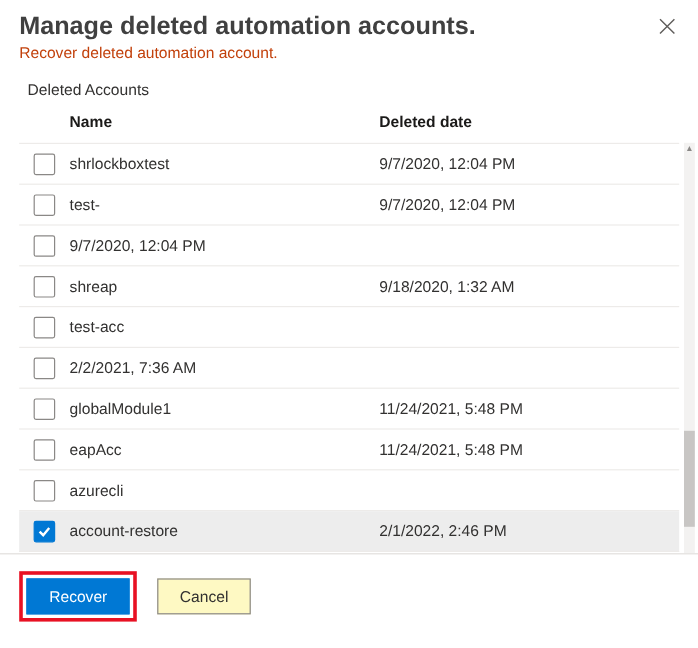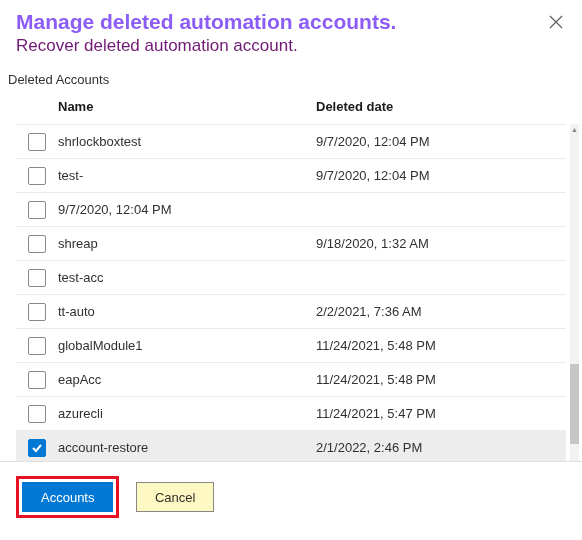--- a/index.html
+++ b/index.html
@@ -13,44 +13,44 @@
     overflow: hidden;
     position: relative;
   }
   .panel-header {
     padding: 10px 16px 6px 16px;
     position: relative;
   }
   .title {
     font-size: 21px;
     font-weight: 600;
-    color: #8b5cf6;
+    color: #404040;
     margin: 0 30px 0 0;
   }
   .subtitle {
-    font-size: 17px;
-    color: #701a75;
+    font-size: 13px;
+    color: #c2410c;
     margin: 2px 0 0 0;
   }
   .close-btn {
     position: absolute;
     top: 12px;
     right: 16px;
     width: 20px;
     height: 20px;
     cursor: pointer;
     color: #605e5c;
     display: flex;
     align-items: center;
     justify-content: center;
   }
   .section-label {
     font-size: 13px;
     color: #323130;
-    padding: 10px 16px 6px 8px;
+    padding: 10px 16px 6px 23px;
   }
   .table-wrap {
     position: relative;
   }
   .table-header {
     display: flex;
     padding: 6px 0 10px 0;
     font-size: 13px;
     font-weight: 600;
     color: #1b1a19;
@@ -211,21 +211,20 @@
         <div class="row">
           <div class="col-check">
             <div class="chk"></div>
           </div>
           <div class="col-name">test-acc</div>
         </div>
         <div class="row">
           <div class="col-check">
             <div class="chk"></div>
           </div>
-          <div class="col-name">tt-auto</div>
           <div class="col-date">2/2/2021, 7:36 AM</div>
         </div>
         <div class="row">
           <div class="col-check">
             <div class="chk"></div>
           </div>
           <div class="col-name">globalModule1</div>
           <div class="col-date">11/24/2021, 5:48 PM</div>
         </div>
         <div class="row">
@@ -233,21 +232,20 @@
             <div class="chk"></div>
           </div>
           <div class="col-name">eapAcc</div>
           <div class="col-date">11/24/2021, 5:48 PM</div>
         </div>
         <div class="row">
           <div class="col-check">
             <div class="chk"></div>
           </div>
           <div class="col-name">azurecli</div>
-          <div class="col-date">11/24/2021, 5:47 PM</div>
         </div>
         <div class="row selected">
           <div class="col-check">
             <div class="chk checked">
               <svg width="12" height="12" viewBox="0 0 12 12">
                 <path d="M2 6 L5 9 L10 3" stroke="#fff" stroke-width="2" fill="none"></path>
               </svg>
             </div>
           </div>
           <div class="col-name">account-restore</div>
@@ -258,16 +256,16 @@
     <div class="scroll-track">
       <div class="scroll-arrow" style="top:0">▲</div>
       <div class="scroll-thumb" style="top:240px;height:80px"></div>
       <div class="scroll-arrow" style="bottom:0">▼</div>
     </div>
   </div>
 </div>
 
 <div class="footer">
   <span class="highlight-box">
-    <button class="btn primary">Accounts</button>
+    <button class="btn primary">Recover</button>
   </span>
   <button class="btn">Cancel</button>
 </div>
 
 </body></html>

